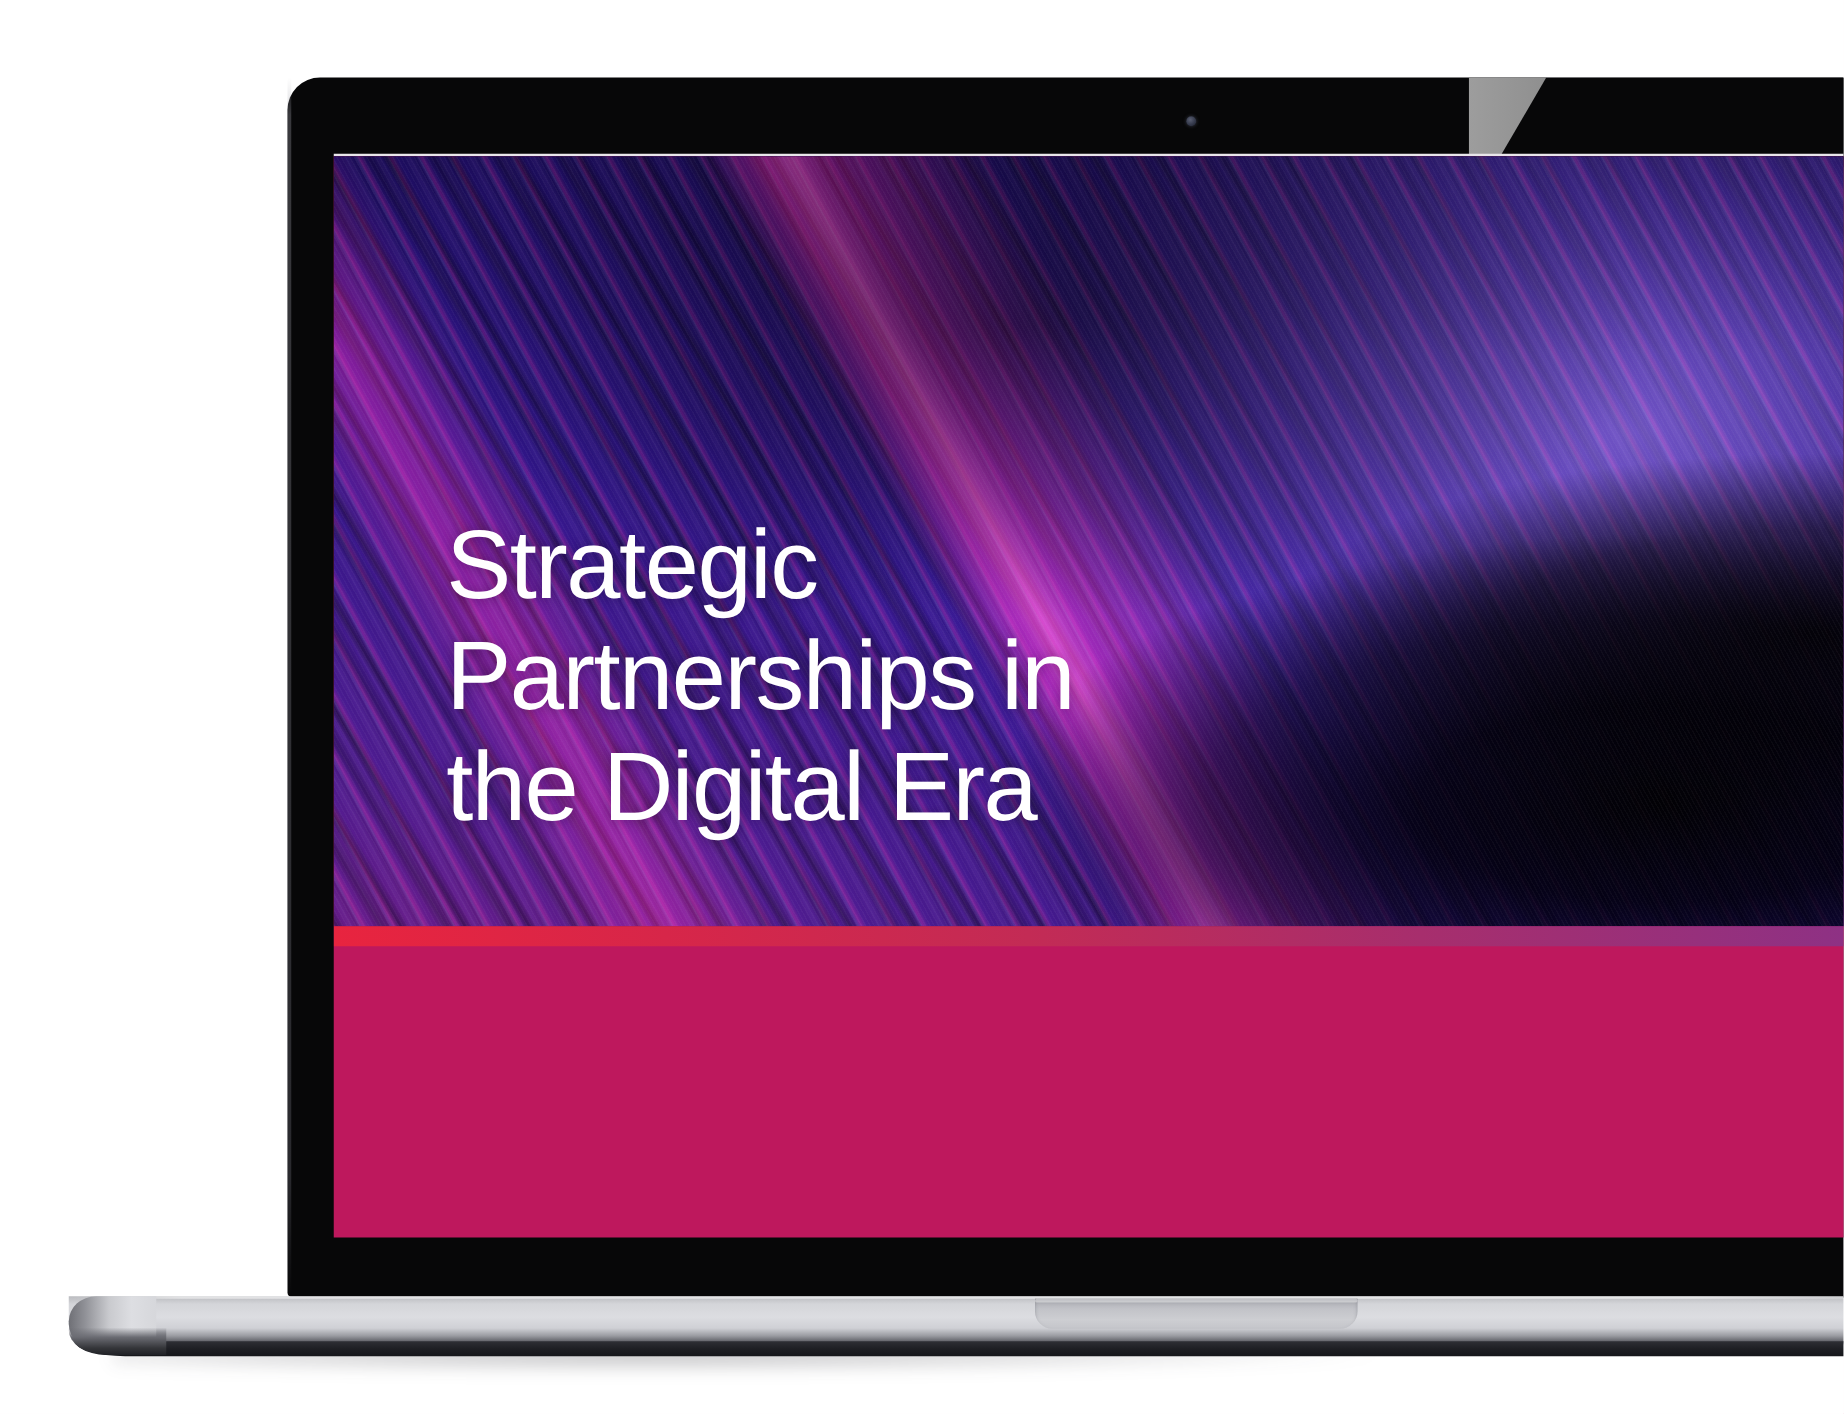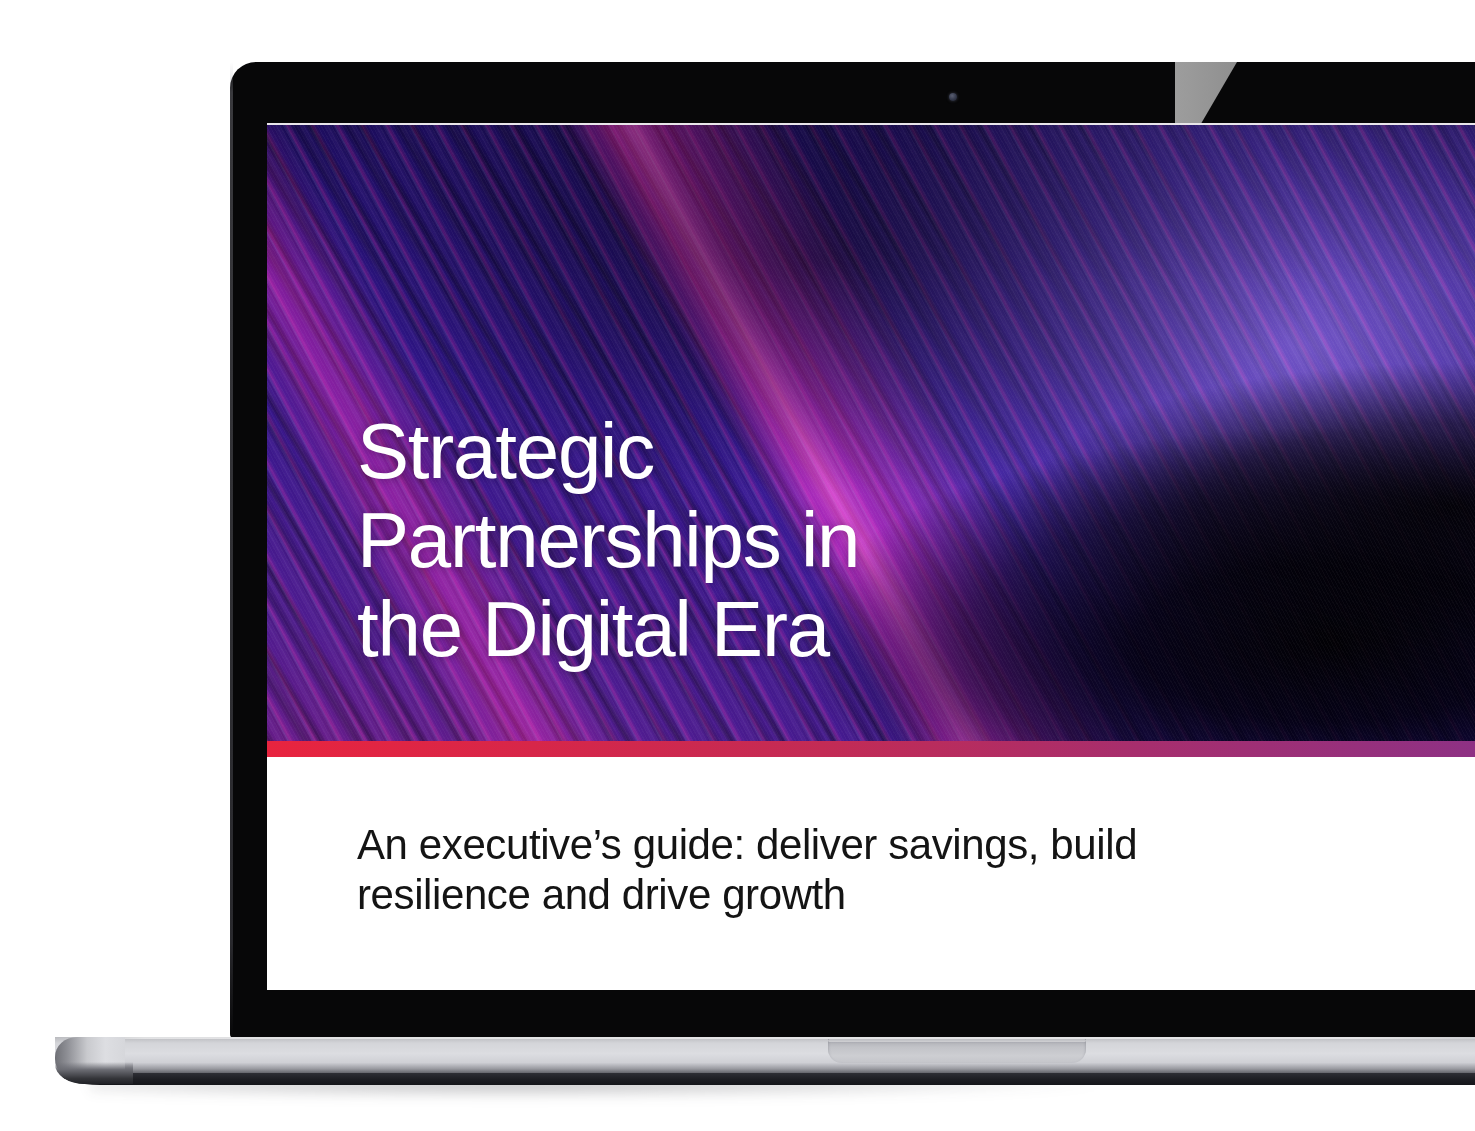--- a/index.html
+++ b/index.html
@@ -372,23 +372,20 @@
         <div class="hero-vignette"></div>
         <div class="hero-grain"></div>
 
         <h1 class="hero-title">Strategic
 Partnerships in
 the Digital Era</h1>
       </div>
 
       <div class="accent-bar" style="background: linear-gradient(to right, rgb(232, 36, 63) 0%, rgb(215, 38, 73) 22%, rgb(195, 43, 85) 46%, rgb(167, 46, 109) 72%, rgb(142, 49, 132) 100%);"></div>
 
-      <div class="lower-panel">
-        <p class="subtitle">An executive’s guide: deliver savings, build resilience and drive growth</p>
-      </div>
 
     </div>
 
     <div class="base"></div>
     <div class="base-top-hairline"></div>
     <div class="base-notch"></div>
     <div class="base-notch-edge"></div>
     <div class="base-rim"></div>
     <div class="base-left-cap"></div>
     <div class="base-left-cap-dark"></div>

